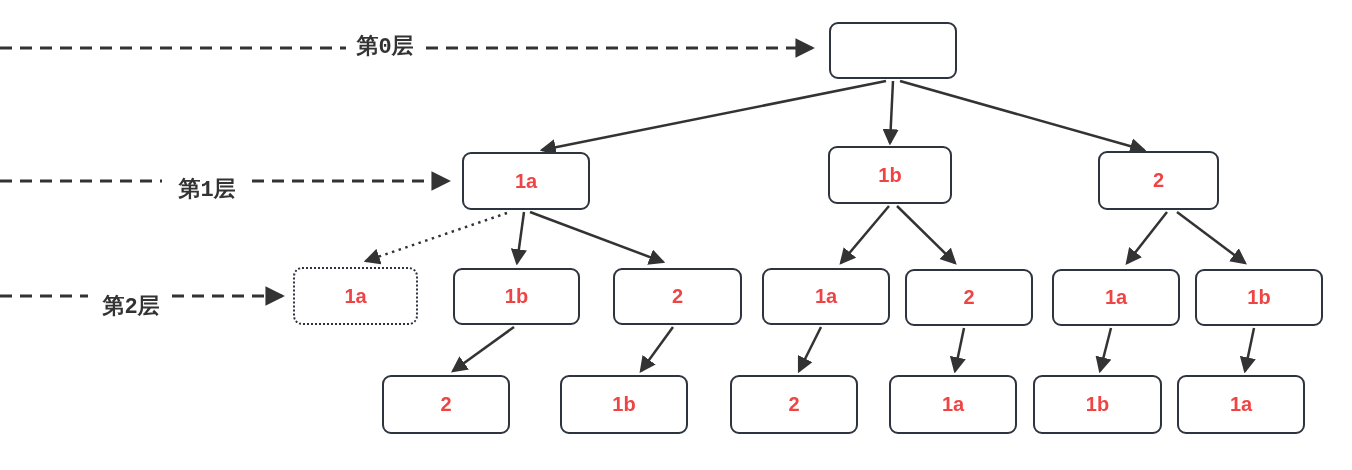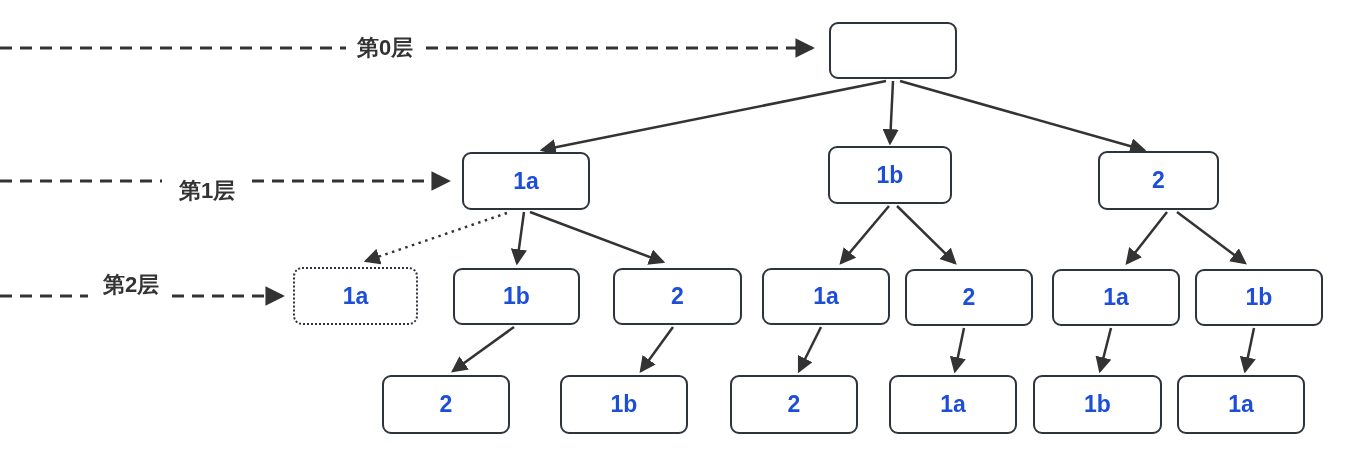--- a/index.html
+++ b/index.html
@@ -4,28 +4,29 @@
 <style>
   html,body { margin:0; padding:0; background:#ffffff; }
   .canvas {
     position:relative; width:1352px; height:470px; background:#ffffff;
     font-family:"Liberation Sans", sans-serif; overflow:hidden;
   }
   svg.wires { position:absolute; left:0; top:0; width:1352px; height:470px; }
   .node {
     position:absolute; box-sizing:border-box;
     border:2.5px solid #2e343e; border-radius:9px; background:#ffffff;
-    color:#1d4ed8; font-size:23px; font-weight:600;
+    color:#ef4444; font-size:20px; font-weight:600;
     display:flex; align-items:center; justify-content:center;
   }
   .node.dotted { border-style:dotted; }
   .lvl-label {
     position:absolute; width:78px; height:24px; line-height:24px;
     color:#333333; font-size:22px; font-weight:700; text-align:center;
     white-space:nowrap;
+    font-family:Liberation Mono, monospace;
   }
 </style>
 </head>
 <body>
 
 <div class="canvas">
 
   <svg class="wires" viewBox="0 0 1352 470">
     <defs>
       <marker id="ah" viewBox="0 0 10 10" refX="8.5" refY="5" markerWidth="6.5" markerHeight="6.5" orient="auto-start-reverse">
@@ -55,21 +56,21 @@
     <line x1="514" y1="327" x2="453" y2="371" stroke="#333333" stroke-width="2.5" marker-end="url(#ah)"></line>
     <line x1="673" y1="327" x2="641" y2="371" stroke="#333333" stroke-width="2.5" marker-end="url(#ah)"></line>
     <line x1="821" y1="327" x2="799" y2="371" stroke="#333333" stroke-width="2.5" marker-end="url(#ah)"></line>
     <line x1="964" y1="328" x2="955" y2="371" stroke="#333333" stroke-width="2.5" marker-end="url(#ah)"></line>
     <line x1="1111" y1="328" x2="1100" y2="371" stroke="#333333" stroke-width="2.5" marker-end="url(#ah)"></line>
     <line x1="1254" y1="328" x2="1245" y2="371" stroke="#333333" stroke-width="2.5" marker-end="url(#ah)"></line>
   </svg>
 
   <div class="lvl-label" style="left:346px; top:36px;">第0层</div>
   <div class="lvl-label" style="left:168px; top:169px;margin-top:10px;">第1层</div>
-  <div class="lvl-label" style="left:92px;  top:273px;">第2层</div>
+  <div class="lvl-label" style="left:92px;  top:296px;">第2层</div>
 
   <div class="node" style="left:829px; top:22px;  width:128px; height:57px;"></div>
 
   <div class="node" style="left:462px;  top:152px; width:128px; height:58px;">1a</div>
   <div class="node" style="left:828px;  top:146px; width:124px; height:58px;">1b</div>
   <div class="node" style="left:1098px; top:151px; width:121px; height:59px;">2</div>
 
   <div class="node dotted" style="left:293px; top:267px; width:125px; height:58px;">1a</div>
   <div class="node" style="left:453px;  top:268px; width:127px; height:57px;">1b</div>
   <div class="node" style="left:613px;  top:268px; width:129px; height:57px;">2</div>

